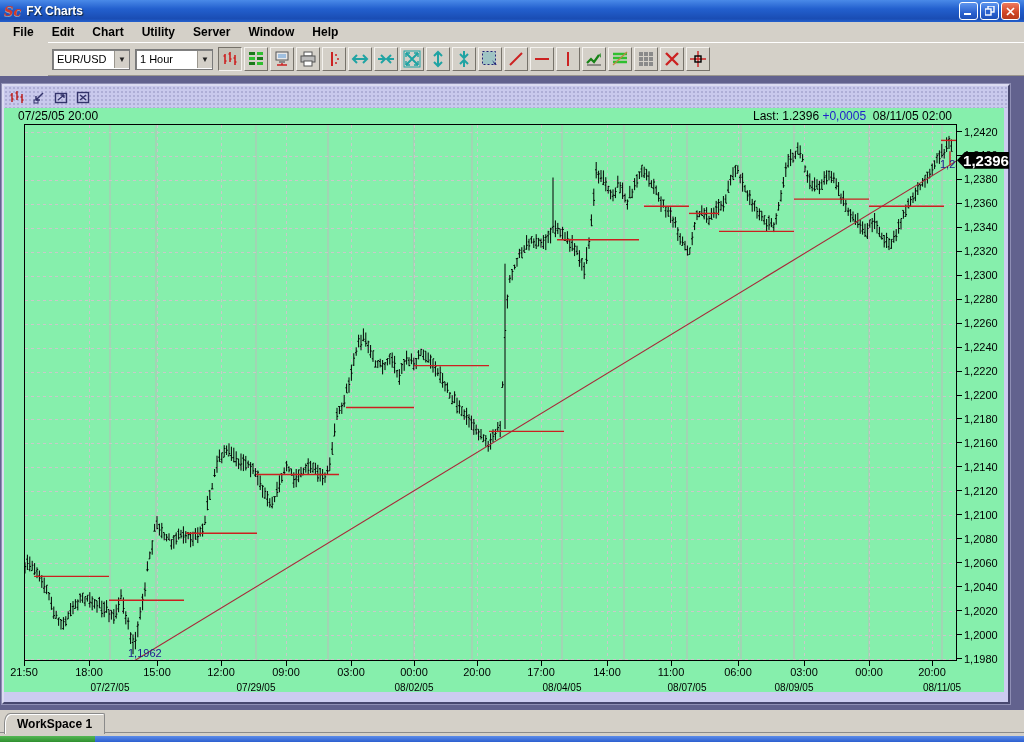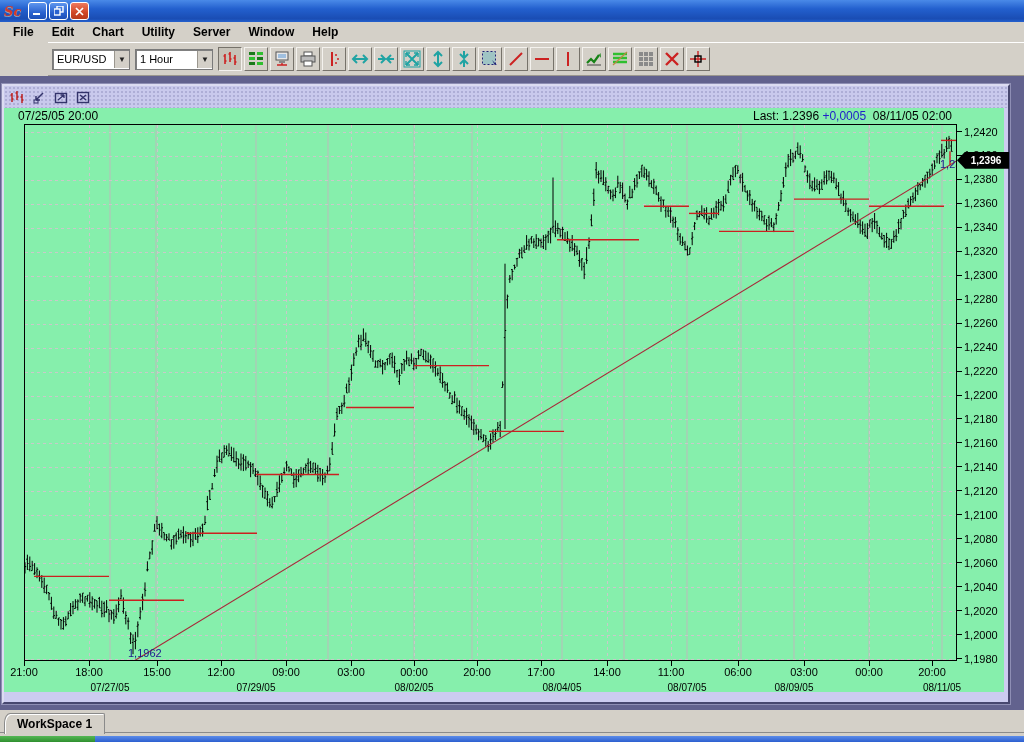--- a/index.html
+++ b/index.html
@@ -59,21 +59,21 @@
   .chart-header .right { position:absolute; right:52px; top:1px; }
   .chart-header .chg { color:#2121C8; }
   .plot { position:absolute; left:20px; top:16px; width:933px; height:537px; }
   .plot svg { display:block; }
 
   .yaxis { position:absolute; left:953px; top:16px; width:50px; height:537px; }
   .ylab { position:absolute; left:0; display:flex; align-items:center; height:13px;
     font-size:11px; color:#000; white-space:nowrap; }
   .ylab .tick { display:inline-block; width:5px; height:1px; background:#000; margin-right:2px; }
   .price-tag { position:absolute; left:0; width:52px; height:17px; background:#000; color:#fff;
-    font-size:10px; font-weight:bold; display:flex; align-items:center; justify-content:center;
+    font-size:15px; font-weight:bold; display:flex; align-items:center; justify-content:center;
     clip-path:polygon(0 50%, 8px 0, 100% 0, 100% 100%, 8px 100%); padding-left:6px; z-index:5; }
 
   .xaxis { position:absolute; left:20px; top:553px; width:933px; height:38px; }
   .xtick { position:absolute; top:0; width:1px; height:5px; background:#000; }
   .xlab { position:absolute; top:5px; transform:translateX(-50%); font-size:11px; color:#000; white-space:nowrap; }
   .xdate { position:absolute; top:21px; transform:translateX(-50%); font-size:10px; color:#000; white-space:nowrap; }
 
   
   .tabrow { position:absolute; left:0; top:710px; width:1024px; height:26px; background:#D4D0C8; }
   .tabrow .baseline { position:absolute; left:0; bottom:3px; width:1024px; height:1px; background:#8a8a8a; }
@@ -88,20 +88,21 @@
   .taskbar .start { position:absolute; left:0; top:0; width:95px; height:6px;
     background:linear-gradient(180deg,#55B855,#2F8F2F); }
   .taskbar .blue { position:absolute; left:95px; top:0; right:0; height:6px;
     background:linear-gradient(180deg,#5B8BE8,#2C5FD0); }
 </style>
 </head>
 <body>
 
 <div class="titlebar">
   <span class="logo">Sc</span>
+  <span class="title">FX Charts</span>
   <div class="winbtn">
     <svg width="9" height="9">
         <rect x="0" y="6" width="7" height="2" fill="#fff"></rect>
       </svg>
   </div>
   <div class="winbtn">
     <svg width="10" height="10">
         <rect x="3" y="0" width="6" height="6" fill="none" stroke="#fff" stroke-width="1.4"></rect>
         <rect x="0" y="3" width="6" height="6" fill="#2B62CF" stroke="#fff" stroke-width="1.4"></rect>
       </svg>
@@ -389,21 +390,21 @@
           <div class="ylab" style="top: 408.227px;"><span class="tick"></span>1,2080</div>
           <div class="ylab" style="top: 432.182px;"><span class="tick"></span>1,2060</div>
           <div class="ylab" style="top: 456.136px;"><span class="tick"></span>1,2040</div>
           <div class="ylab" style="top: 480.091px;"><span class="tick"></span>1,2020</div>
           <div class="ylab" style="top: 504.045px;"><span class="tick"></span>1,2000</div>
           <div class="ylab" style="top: 528px;"><span class="tick"></span>1,1980</div>
           <div class="price-tag" style="top: 27.7455px;">1,2396</div>
         </div>
       <div class="xaxis" id="xaxis">
           <div class="xtick" style="left: 0px;"></div>
-          <div class="xlab" style="left: 0px;">21:00</div>
+          <div class="xlab" style="left: 0px;">21:50</div>
           <div class="xtick" style="left: 65px;"></div>
           <div class="xlab" style="left: 65px;">18:00</div>
           <div class="xtick" style="left: 133px;"></div>
           <div class="xlab" style="left: 133px;">15:00</div>
           <div class="xtick" style="left: 197px;"></div>
           <div class="xlab" style="left: 197px;">12:00</div>
           <div class="xtick" style="left: 262px;"></div>
           <div class="xlab" style="left: 262px;">09:00</div>
           <div class="xtick" style="left: 327px;"></div>
           <div class="xlab" style="left: 327px;">03:00</div>

